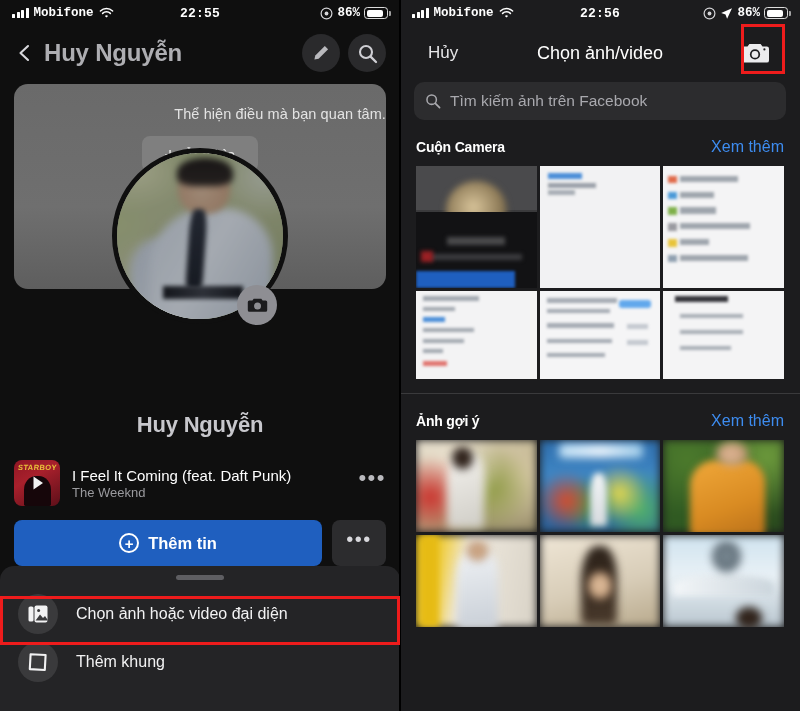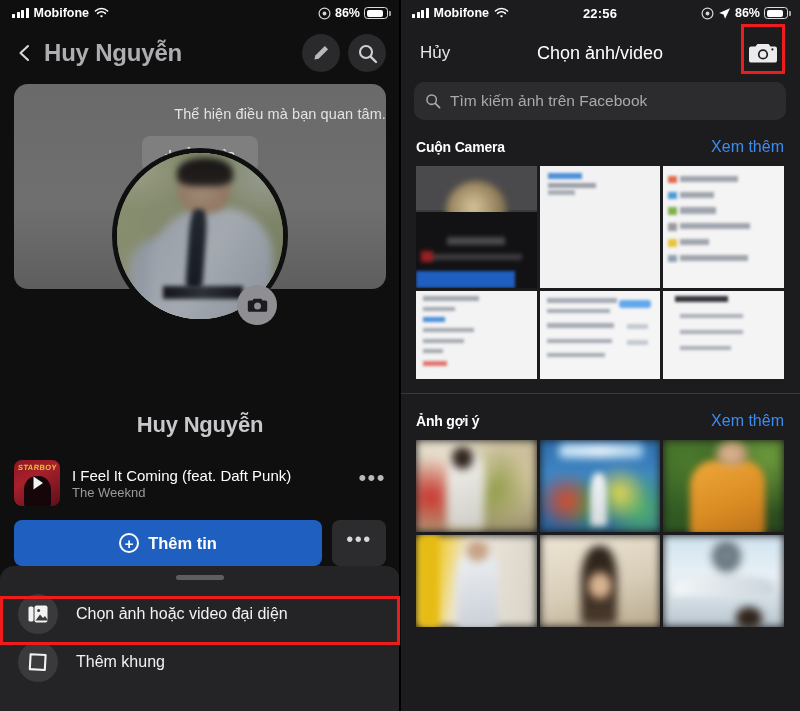--- a/index.html
+++ b/index.html
@@ -16,20 +16,21 @@
   .panel-left  { background: #0f0f0f; }
   .panel-right { background: #1c1c1e; }
   .panel-divider { position:absolute; left:399px; top:0; width:2px; height:711px; background:#000; z-index:60; }
 
   
   .statusbar {
     position: relative; height: 26px; width: 100%;
     display: flex; align-items: center;
     color: #fff; font-size: 13px; font-weight: bold;
     padding: 0 12px;
+    font-family: Liberation Mono, monospace;
   }
   .sb-left { display:flex; align-items:center; gap:5px; }
   .sb-center { position:absolute; left:0; right:0; text-align:center; font-size:13px; font-weight:bold; letter-spacing:.2px;}
   .sb-right { margin-left:auto; display:flex; align-items:center; gap:4px; position:relative; z-index:2;}
   .bars { display:flex; align-items:flex-end; gap:1.5px; height:10px; }
   .bars i { display:block; width:3px; background:#fff; border-radius:.5px; }
   .bars i:nth-child(1){height:4px}
   .bars i:nth-child(2){height:6px}
   .bars i:nth-child(3){height:8px}
   .bars i:nth-child(4){height:10px}
@@ -185,21 +186,21 @@
     width:40px;height:40px;border-radius:50%;background:#3a3a3c;
     display:flex;align-items:center;justify-content:center;flex:0 0 auto;
   }
   .sheet-label{ font-size:16px; color:#f2f2f3; }
 
   
   .redbox{ position:absolute; border:3px solid #ee1c1c; box-sizing:border-box; z-index:70; pointer-events:none;}
 
   
   .pick-nav{
-    height:54px; display:flex; align-items:center; padding:0 20px; position:relative;
+    height:54px; display:flex; align-items:center; padding:0 28px; position:relative;
   }
   .pick-cancel{ font-size:17px; color:#e6e6e8; }
   .pick-title{
     position:absolute; left:0; right:0; text-align:center;
     font-size:18px; font-weight:500; color:#fff;
   }
   .pick-cam{ margin-left:auto; position:relative; z-index:3; width:34px;height:30px;
     display:flex;align-items:center;justify-content:center;}
 
   
@@ -334,20 +335,21 @@
             <i></i>
             <i></i>
           </span>
         <span class="carrier">Mobifone</span>
         <svg width="15" height="12" viewBox="0 0 15 12">
           <path d="M7.5 10.6 5.9 8.9a2.3 2.3 0 0 1 3.2 0z" fill="#fff"></path>
           <path d="M3.6 6.4a5.6 5.6 0 0 1 7.8 0" stroke="#fff" stroke-width="1.5" fill="none" stroke-linecap="round"></path>
           <path d="M1.4 4a8.8 8.8 0 0 1 12.2 0" stroke="#fff" stroke-width="1.5" fill="none" stroke-linecap="round"></path>
         </svg>
       </div>
+      <div class="sb-center">22:55</div>
       <div class="sb-right">
         <svg width="13" height="13" viewBox="0 0 13 13">
           <circle cx="6.5" cy="6.5" r="5.4" stroke="#d5d5d8" stroke-width="1.2" fill="none"></circle>
           <circle cx="6.5" cy="6.5" r="1.9" fill="#d5d5d8"></circle>
         </svg>
         <span class="pct">86%</span>
         <span class="battery">
             <span></span>
           </span>
       </div>

